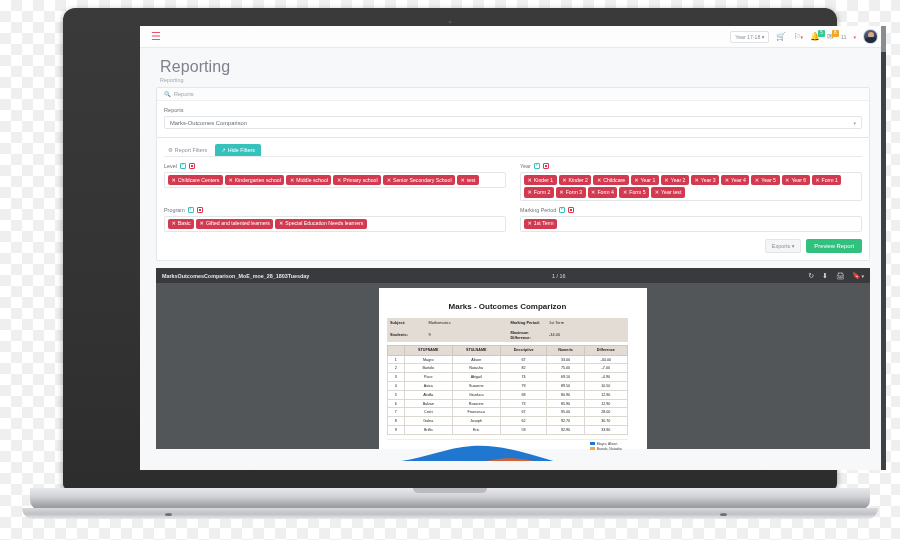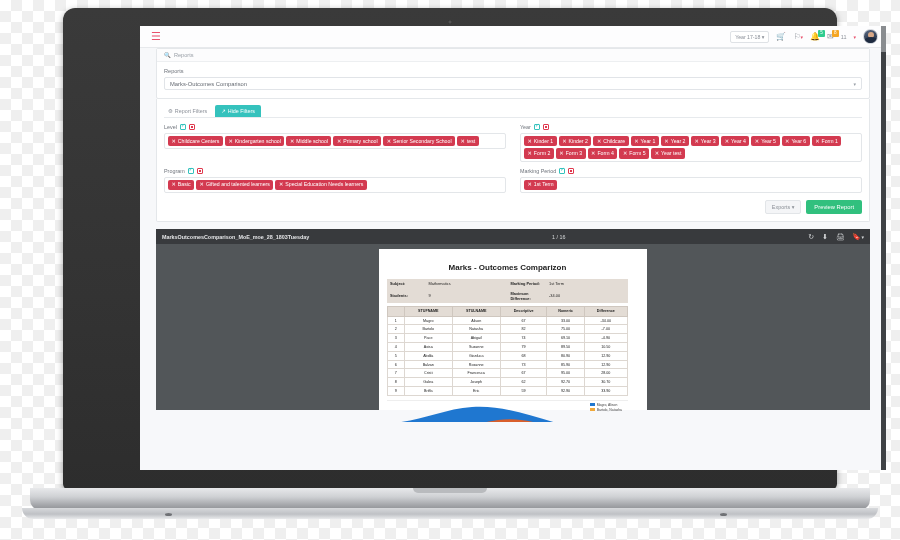--- a/index.html
+++ b/index.html
@@ -219,20 +219,24 @@
             </div>
             <div class="nav-ico">✉
               <span class="badge orange">8</span>
             </div>
             <span class="nav-count">11</span>
             <span class="caret-red">▾</span>
             <div class="avatar"></div>
           </div>
         </div>
 
+        <div class="page-head">
+          <div class="page-title">Reporting</div>
+          <div class="breadcrumb">Reporting</div>
+        </div>
 
         <div class="content">
 
           <div class="panel">
             <div class="panel-head">
               <span>🔍</span>
               <span>Reports</span>
             </div>
             <div class="panel-body">
               <div class="field-label">Reports</div>

